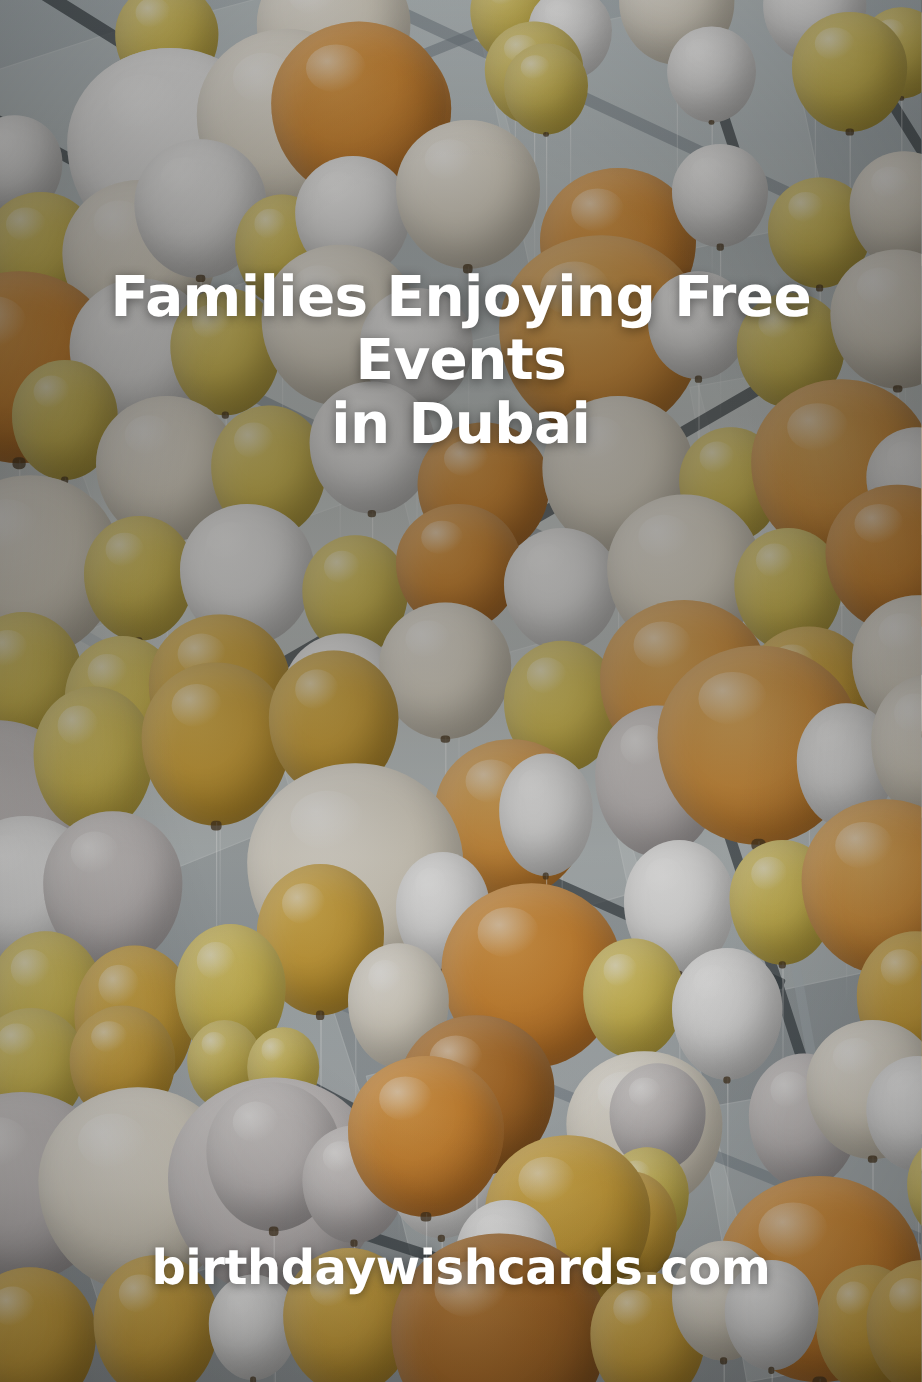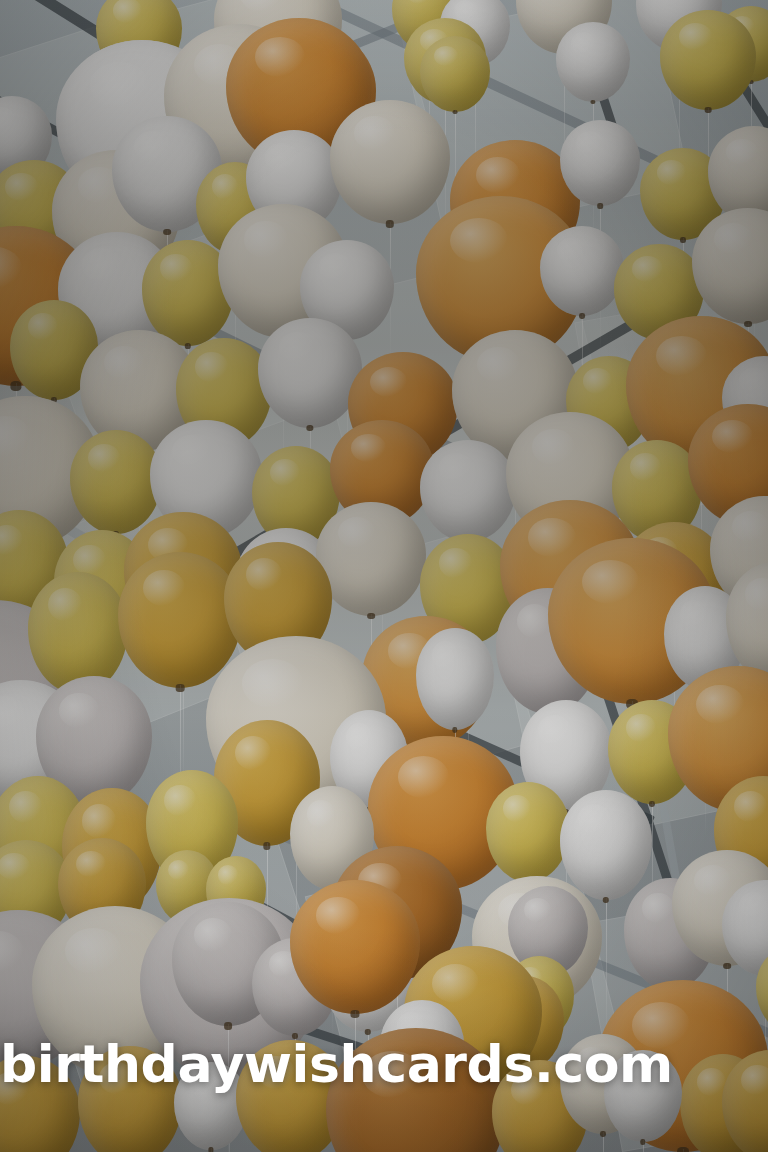--- a/index.html
+++ b/index.html
@@ -154,24 +154,25 @@
     letter-spacing: -0.2px;
     padding: 0 118px;
     box-sizing: border-box;
     text-shadow: 0 2px 8px rgba(0,0,0,0.42);
   }
   .watermark {
     position: absolute;
     top: 1034px;
     left: 0;
     right: 0;
+    text-align: center;
     color: #ffffff;
     font-family: "DejaVu Sans", sans-serif;
     font-weight: 700;
-    font-size: 52px;
+    font-size: 40px;
     letter-spacing: -0.4px;
     text-shadow: 0 2px 8px rgba(0,0,0,0.40);
   }
 </style>
 </head>
 <body>
 
 <div id="card">
 
   <div id="photo">
@@ -576,18 +577,20 @@
     <div class="b white" style="left:604px;top:1050px;width:78px;height:92px;">
         <span class="str"></span>
       </div>
     <div class="b amber" style="left:722px;top:1050px;width:96px;height:112px;"></div>
 
     <div id="grade"></div>
     <div id="vignette"></div>
   </div>
 
   <div id="text-layer">
+    <h1 class="headline">Families Enjoying Free Events
+in Dubai</h1>
 
 
     <div class="watermark">birthdaywishcards.com</div>
   </div>
 
 </div>
 
 </body></html>

